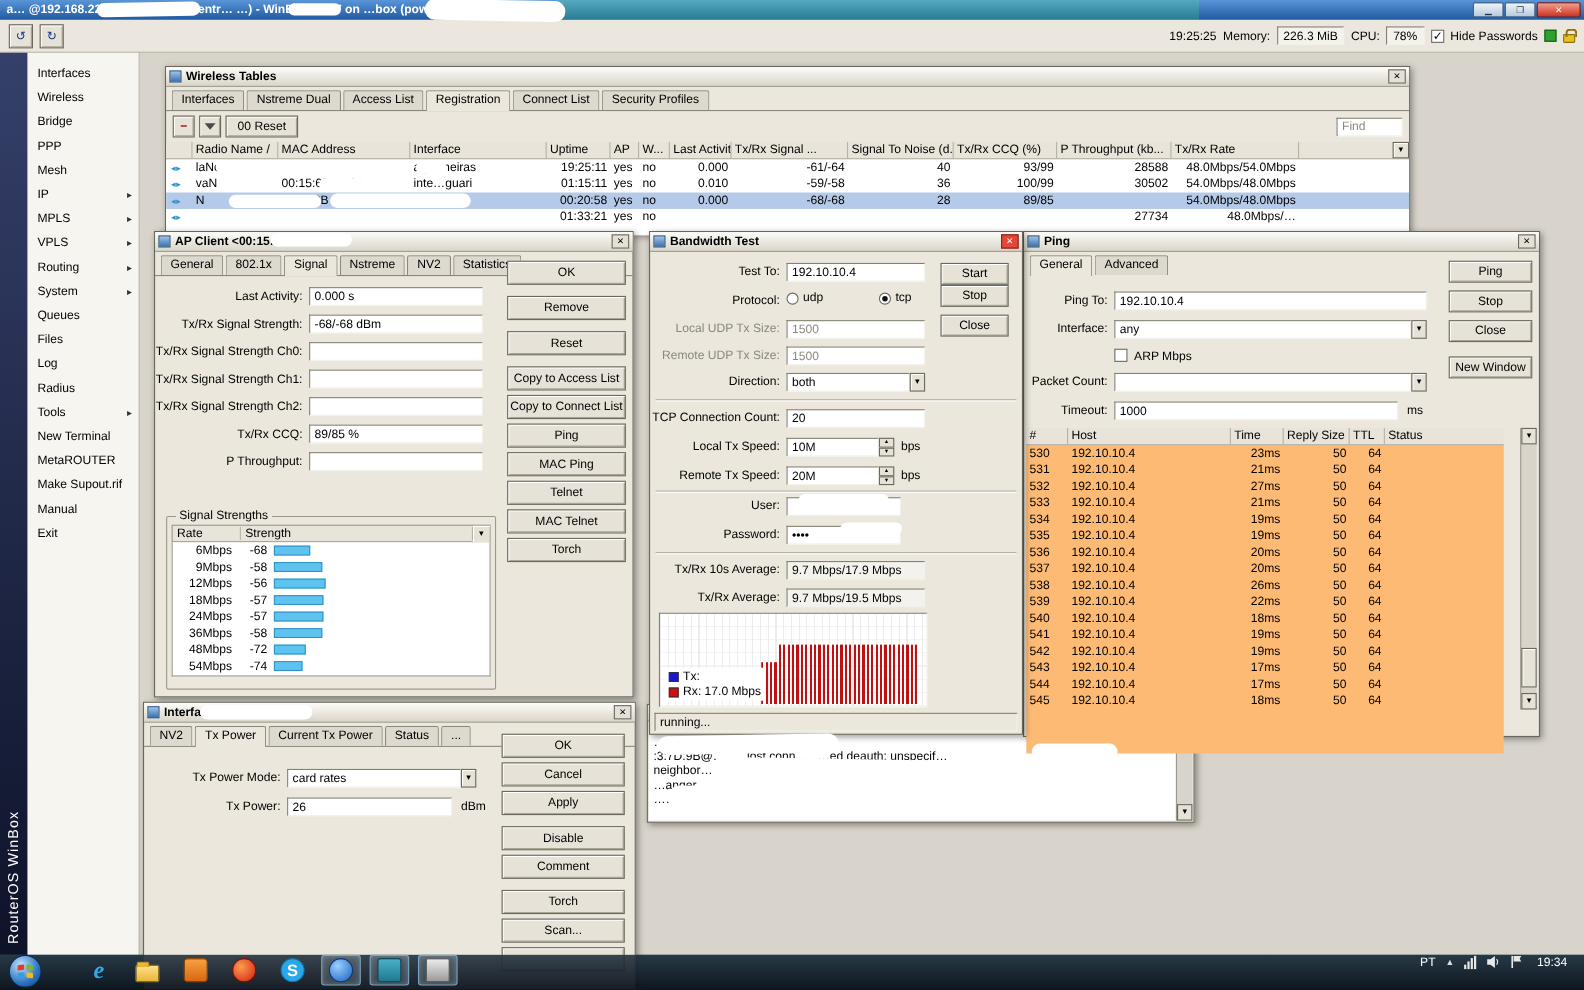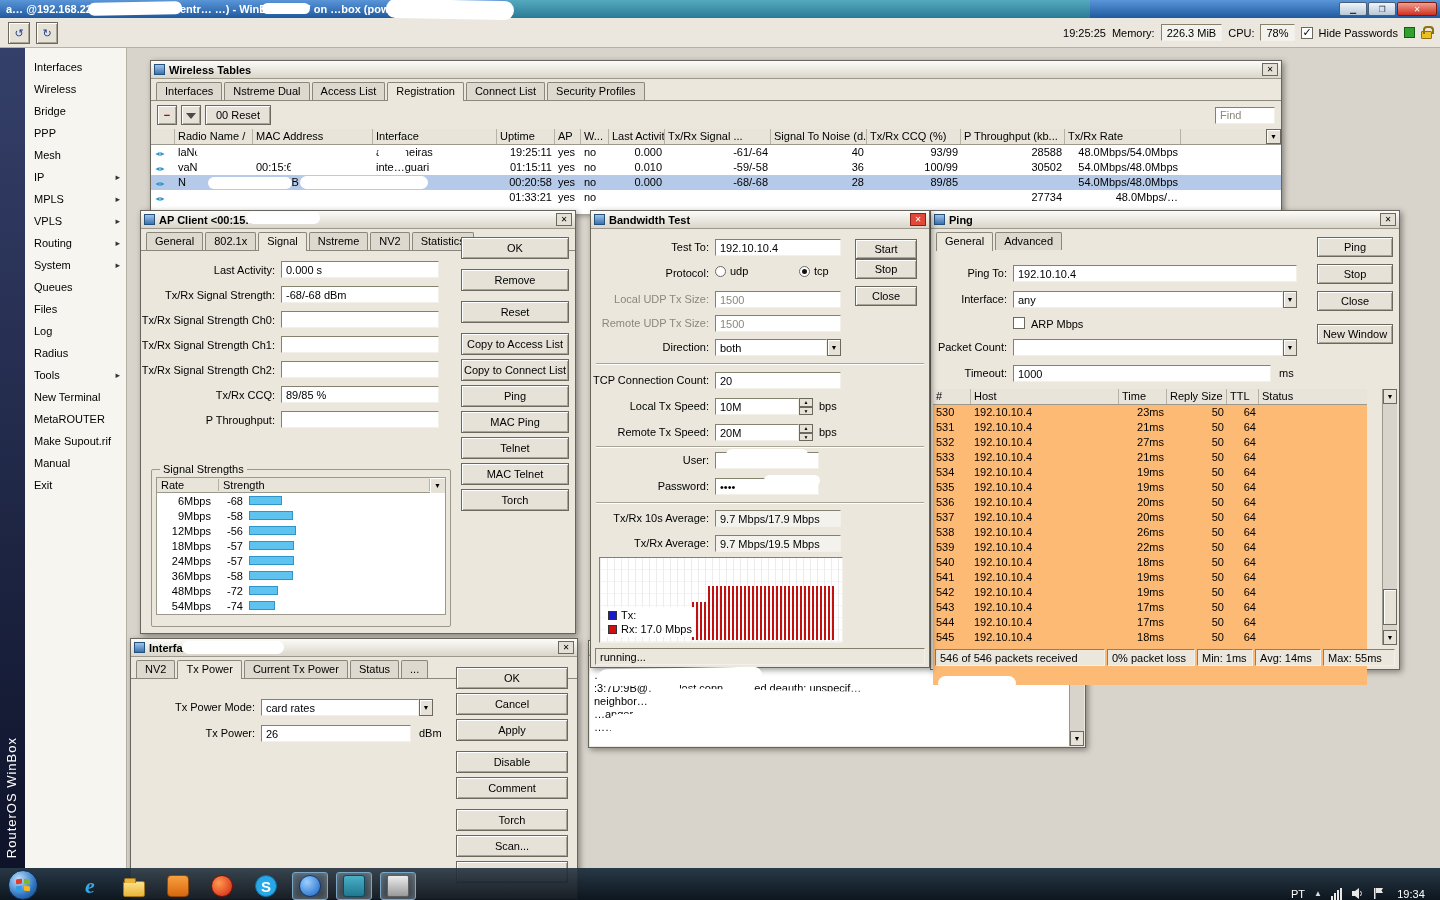--- a/index.html
+++ b/index.html
@@ -104,21 +104,21 @@
 .if-btn{height:22px;line-height:20px;margin-bottom:4px}
 .if-btns > :nth-child(3){margin-bottom:10px}
 .if-btns > :nth-child(5){margin-bottom:10px}
 
 .log-body{position:absolute;left:1px;top:16px;right:16px;bottom:1px;background:#fff;padding:12px 4px 2px;overflow:hidden}
 .log-line{white-space:pre;height:13px;line-height:13px;overflow:hidden}
 .log-scroll{position:absolute;right:1px;top:16px;width:15px;bottom:1px;background:#d8d4cb;border-left:1px solid #9c988b}
 
 .scrib{position:absolute;background:#fff;border-radius:10px;z-index:30}
 
-.taskbar{position:absolute;left:0;top:868px;width:1440px;height:32px;background:linear-gradient(180deg,rgba(40,54,66,.92),rgba(12,18,26,.95));z-index:40;display:flex;align-items:flex-end}
+.taskbar{position:absolute;left:0;top:868px;width:1440px;height:32px;background:linear-gradient(180deg,rgba(40,54,66,.92),rgba(12,18,26,.95));z-index:40;display:flex;align-items:flex-start}
 .orb{width:30px;height:30px;border-radius:50%;margin-left:8px;background:radial-gradient(circle at 35% 30%,#bfe3ff,#2f74c0 60%,#143a6e);border:1px solid #0c2a50;position:relative;flex:none}
 .orb .p{position:absolute;width:6px;height:5px;border-radius:1px}
 .p1{left:7px;top:8px;background:#e43b2c;transform:skewY(-6deg)}
 .p2{left:15px;top:8px;background:#7db72f;transform:skewY(6deg)}
 .p3{left:7px;top:15px;background:#2e9fe4;transform:skewY(-6deg)}
 .p4{left:15px;top:15px;background:#f5b81d;transform:skewY(6deg)}
 .tb-icons{display:flex;align-items:center;gap:8px;margin-left:34px}
 .tb-slot{width:36px;height:28px;display:flex;align-items:center;justify-content:center;border-radius:3px}
 .tb-slot.framed{border:1px solid #7aa7c7;background:rgba(200,225,245,.18);box-shadow:inset 0 0 6px rgba(255,255,255,.25)}
 .tb-glyph{width:22px;height:22px;position:relative}
@@ -724,27 +724,20 @@
         <span class="rc num" style="width:60px">50</span>
         <span class="rc num" style="width:32px">64</span>
         <span class="rc" style="flex:1"></span>
       </div>
       </div>
     <div class="scrollcol">
       <span class="scrollarr" style="top:0">▼</span>
       <span class="scrollthumb" style="top:200px"></span>
       <span class="scrollarr" style="top:241px">▼</span>
     </div>
-    <div class="ping-status">
-      <span class="statusseg" style="width:170px">546 of 546 packets received</span>
-      <span class="statusseg" style="width:88px">0% packet loss</span>
-      <span class="statusseg" style="width:56px">Min: 1ms</span>
-      <span class="statusseg" style="width:66px">Avg: 14ms</span>
-      <span class="statusseg" style="flex:1">Max: 55ms</span>
-    </div>
   </div>
 
   <div class="win" style="left:130px;top:638px;width:448px;height:262px;z-index:20">
     <div class="tbar">
       <span class="ticon"></span>
       <span>Interfa…</span>
       <span class="tclose">✕</span>
     </div>
     <div class="tabs">
         <span class="tab">NV2</span>

